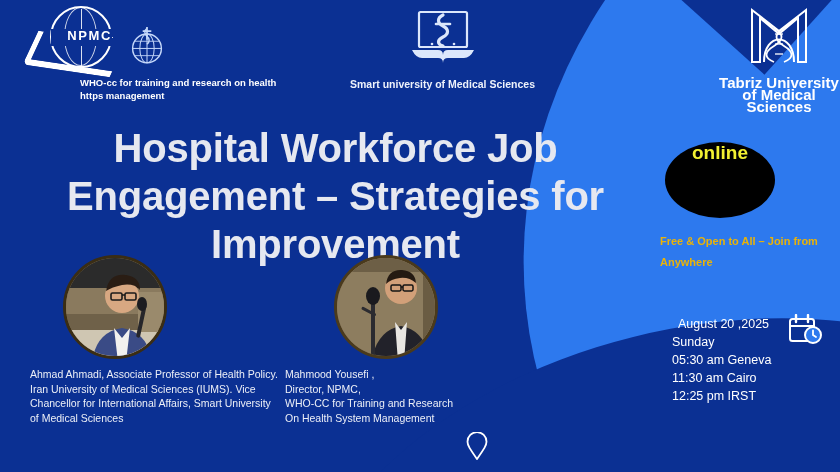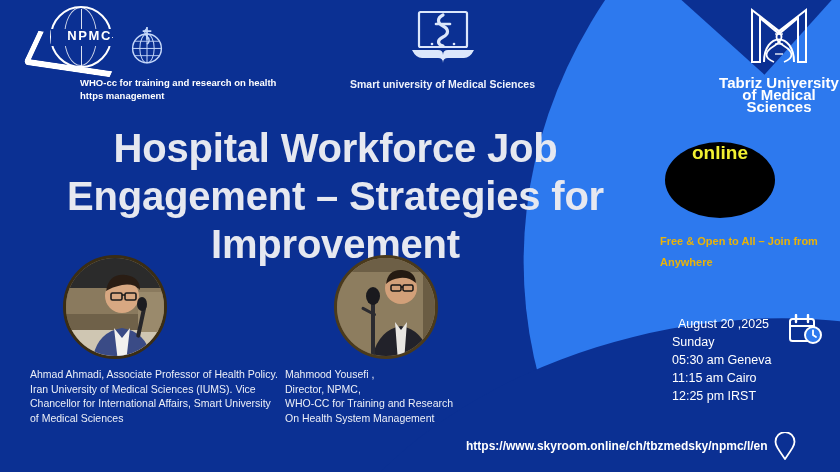--- a/index.html
+++ b/index.html
@@ -256,32 +256,31 @@
 
   <div class="online-circle">
     <span>online</span>
   </div>
   <div class="free-line">Free &amp; Open to All – Join from Anywhere</div>
 
   <div class="datetime">
     <div class="d0"> August  20 ,2025</div>
     <div>Sunday</div>
     <div>05:30  am Geneva</div>
-    <div>11:15  am Cairo</div>
+    <div>11:30  am Cairo</div>
     <div>12:25   pm IRST</div>
   </div>
   <svg class="cal-icon" viewBox="0 0 36 32">
     <rect x="2" y="5" width="24" height="22" rx="2.5" fill="none" stroke="#ffffff" stroke-width="2"></rect>
     <line x1="2" y1="12" x2="26" y2="12" stroke="#ffffff" stroke-width="2"></line>
     <line x1="8" y1="1" x2="8" y2="8" stroke="#ffffff" stroke-width="2.4" stroke-linecap="round"></line>
     <line x1="20" y1="1" x2="20" y2="8" stroke="#ffffff" stroke-width="2.4" stroke-linecap="round"></line>
     <circle cx="25" cy="21" r="8" fill="#2D79EE" stroke="#ffffff" stroke-width="2"></circle>
     <path d="M25 16.5 V21 L28 23" fill="none" stroke="#ffffff" stroke-width="1.8" stroke-linecap="round"></path>
   </svg>
 
   <div class="url-row">
-    <span class="url-text">https://www.skyroom.online/ch/tbzmedsky/npmc/l/en</span>
     <svg class="pin-icon" viewBox="0 0 22 28">
       <path d="M11 27 C4 17 1.5 13.5 1.5 9.7 A9.5 9.5 0 0 1 20.5 9.7 C20.5 13.5 18 17 11 27 Z" fill="none" stroke="#ffffff" stroke-width="1.8"></path>
     </svg>
   </div>
 
 </div>
 
 </body></html>

